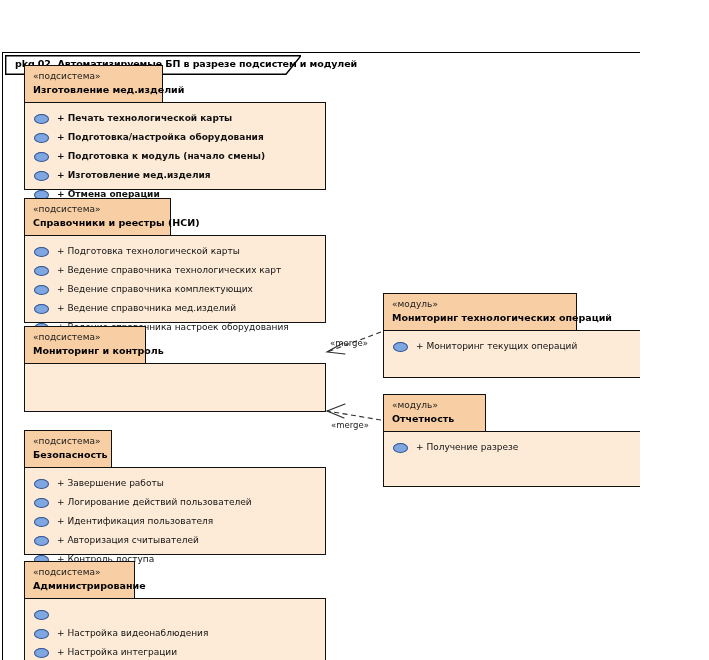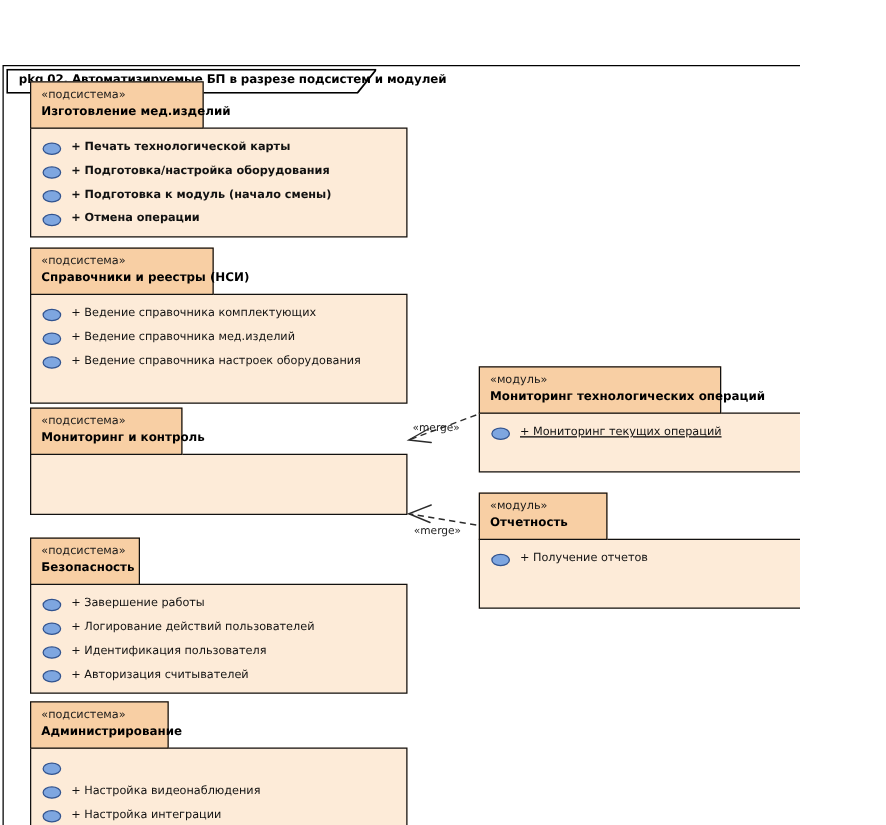--- a/index.html
+++ b/index.html
@@ -155,33 +155,45 @@
         <li class="op-item">
           <span class="op-icon"></span>
           <span>+ Подготовка/настройка оборудования</span>
         </li>
         <li class="op-item">
           <span class="op-icon"></span>
           <span>+ Подготовка к модуль (начало смены)</span>
         </li>
         <li class="op-item">
           <span class="op-icon"></span>
+          <span>+ Изготовление мед.изделия</span>
+        </li>
+        <li class="op-item">
+          <span class="op-icon"></span>
           <span>+ Отмена операции</span>
         </li>
       </ul>
     </div>
     <div class="node-head" style="width:139px; height:38px;">
       <div class="stereotype">«подсистема»</div>
       <div class="node-title">Изготовление мед.изделий</div>
     </div>
   </div>
 
   <div class="node" style="left:24px; top:166px;">
     <div class="node-body" style="top:37px; width:302px; height:88px;">
       <ul class="op-list">
+        <li class="op-item">
+          <span class="op-icon"></span>
+          <span>+ Подготовка технологической карты</span>
+        </li>
+        <li class="op-item">
+          <span class="op-icon"></span>
+          <span>+ Ведение справочника технологических карт</span>
+        </li>
         <li class="op-item">
           <span class="op-icon"></span>
           <span>+ Ведение справочника комплектующих</span>
         </li>
         <li class="op-item">
           <span class="op-icon"></span>
           <span>+ Ведение справочника мед.изделий</span>
         </li>
         <li class="op-item">
           <span class="op-icon"></span>
@@ -217,20 +229,24 @@
           <span>+ Логирование действий пользователей</span>
         </li>
         <li class="op-item">
           <span class="op-icon"></span>
           <span>+ Идентификация пользователя</span>
         </li>
         <li class="op-item">
           <span class="op-icon"></span>
           <span>+ Авторизация считывателей</span>
         </li>
+        <li class="op-item">
+          <span class="op-icon"></span>
+          <span>+ Контроль доступа</span>
+        </li>
       </ul>
     </div>
     <div class="node-head" style="width:88px; height:38px;">
       <div class="stereotype">«подсистема»</div>
       <div class="node-title">Безопасность</div>
     </div>
   </div>
 
   <div class="node" style="left:24px; top:529px;">
     <div class="node-body" style="top:37px; width:302px; height:70px;">
@@ -252,40 +268,40 @@
         </li>
       </ul>
     </div>
     <div class="node-head" style="width:111px; height:38px;">
       <div class="stereotype">«подсистема»</div>
       <div class="node-title">Администрирование</div>
     </div>
   </div>
 
   <div class="node" style="left:383px; top:261px;">
-    <div class="node-body" style="top:37px; width:301px; height:48px;text-decoration:underline;">
+    <div class="node-body" style="top:37px; width:301px; height:48px;">
       <ul class="op-list">
         <li class="op-item">
           <span class="op-icon"></span>
           <span>+ Мониторинг текущих операций</span>
         </li>
       </ul>
     </div>
     <div class="node-head" style="width:194px; height:38px;">
       <div class="stereotype">«модуль»</div>
       <div class="node-title">Мониторинг технологических операций</div>
     </div>
   </div>
 
   <div class="node" style="left:383px; top:362px;">
     <div class="node-body" style="top:37px; width:301px; height:56px;">
       <ul class="op-list">
         <li class="op-item">
           <span class="op-icon"></span>
-          <span>+ Получение отчетов</span>
+          <span>+ Получение разрезе</span>
         </li>
       </ul>
     </div>
     <div class="node-head" style="width:103px; height:38px;">
       <div class="stereotype">«модуль»</div>
       <div class="node-title">Отчетность</div>
     </div>
   </div>
 
   <svg class="connectors" viewBox="0 0 709 660">

